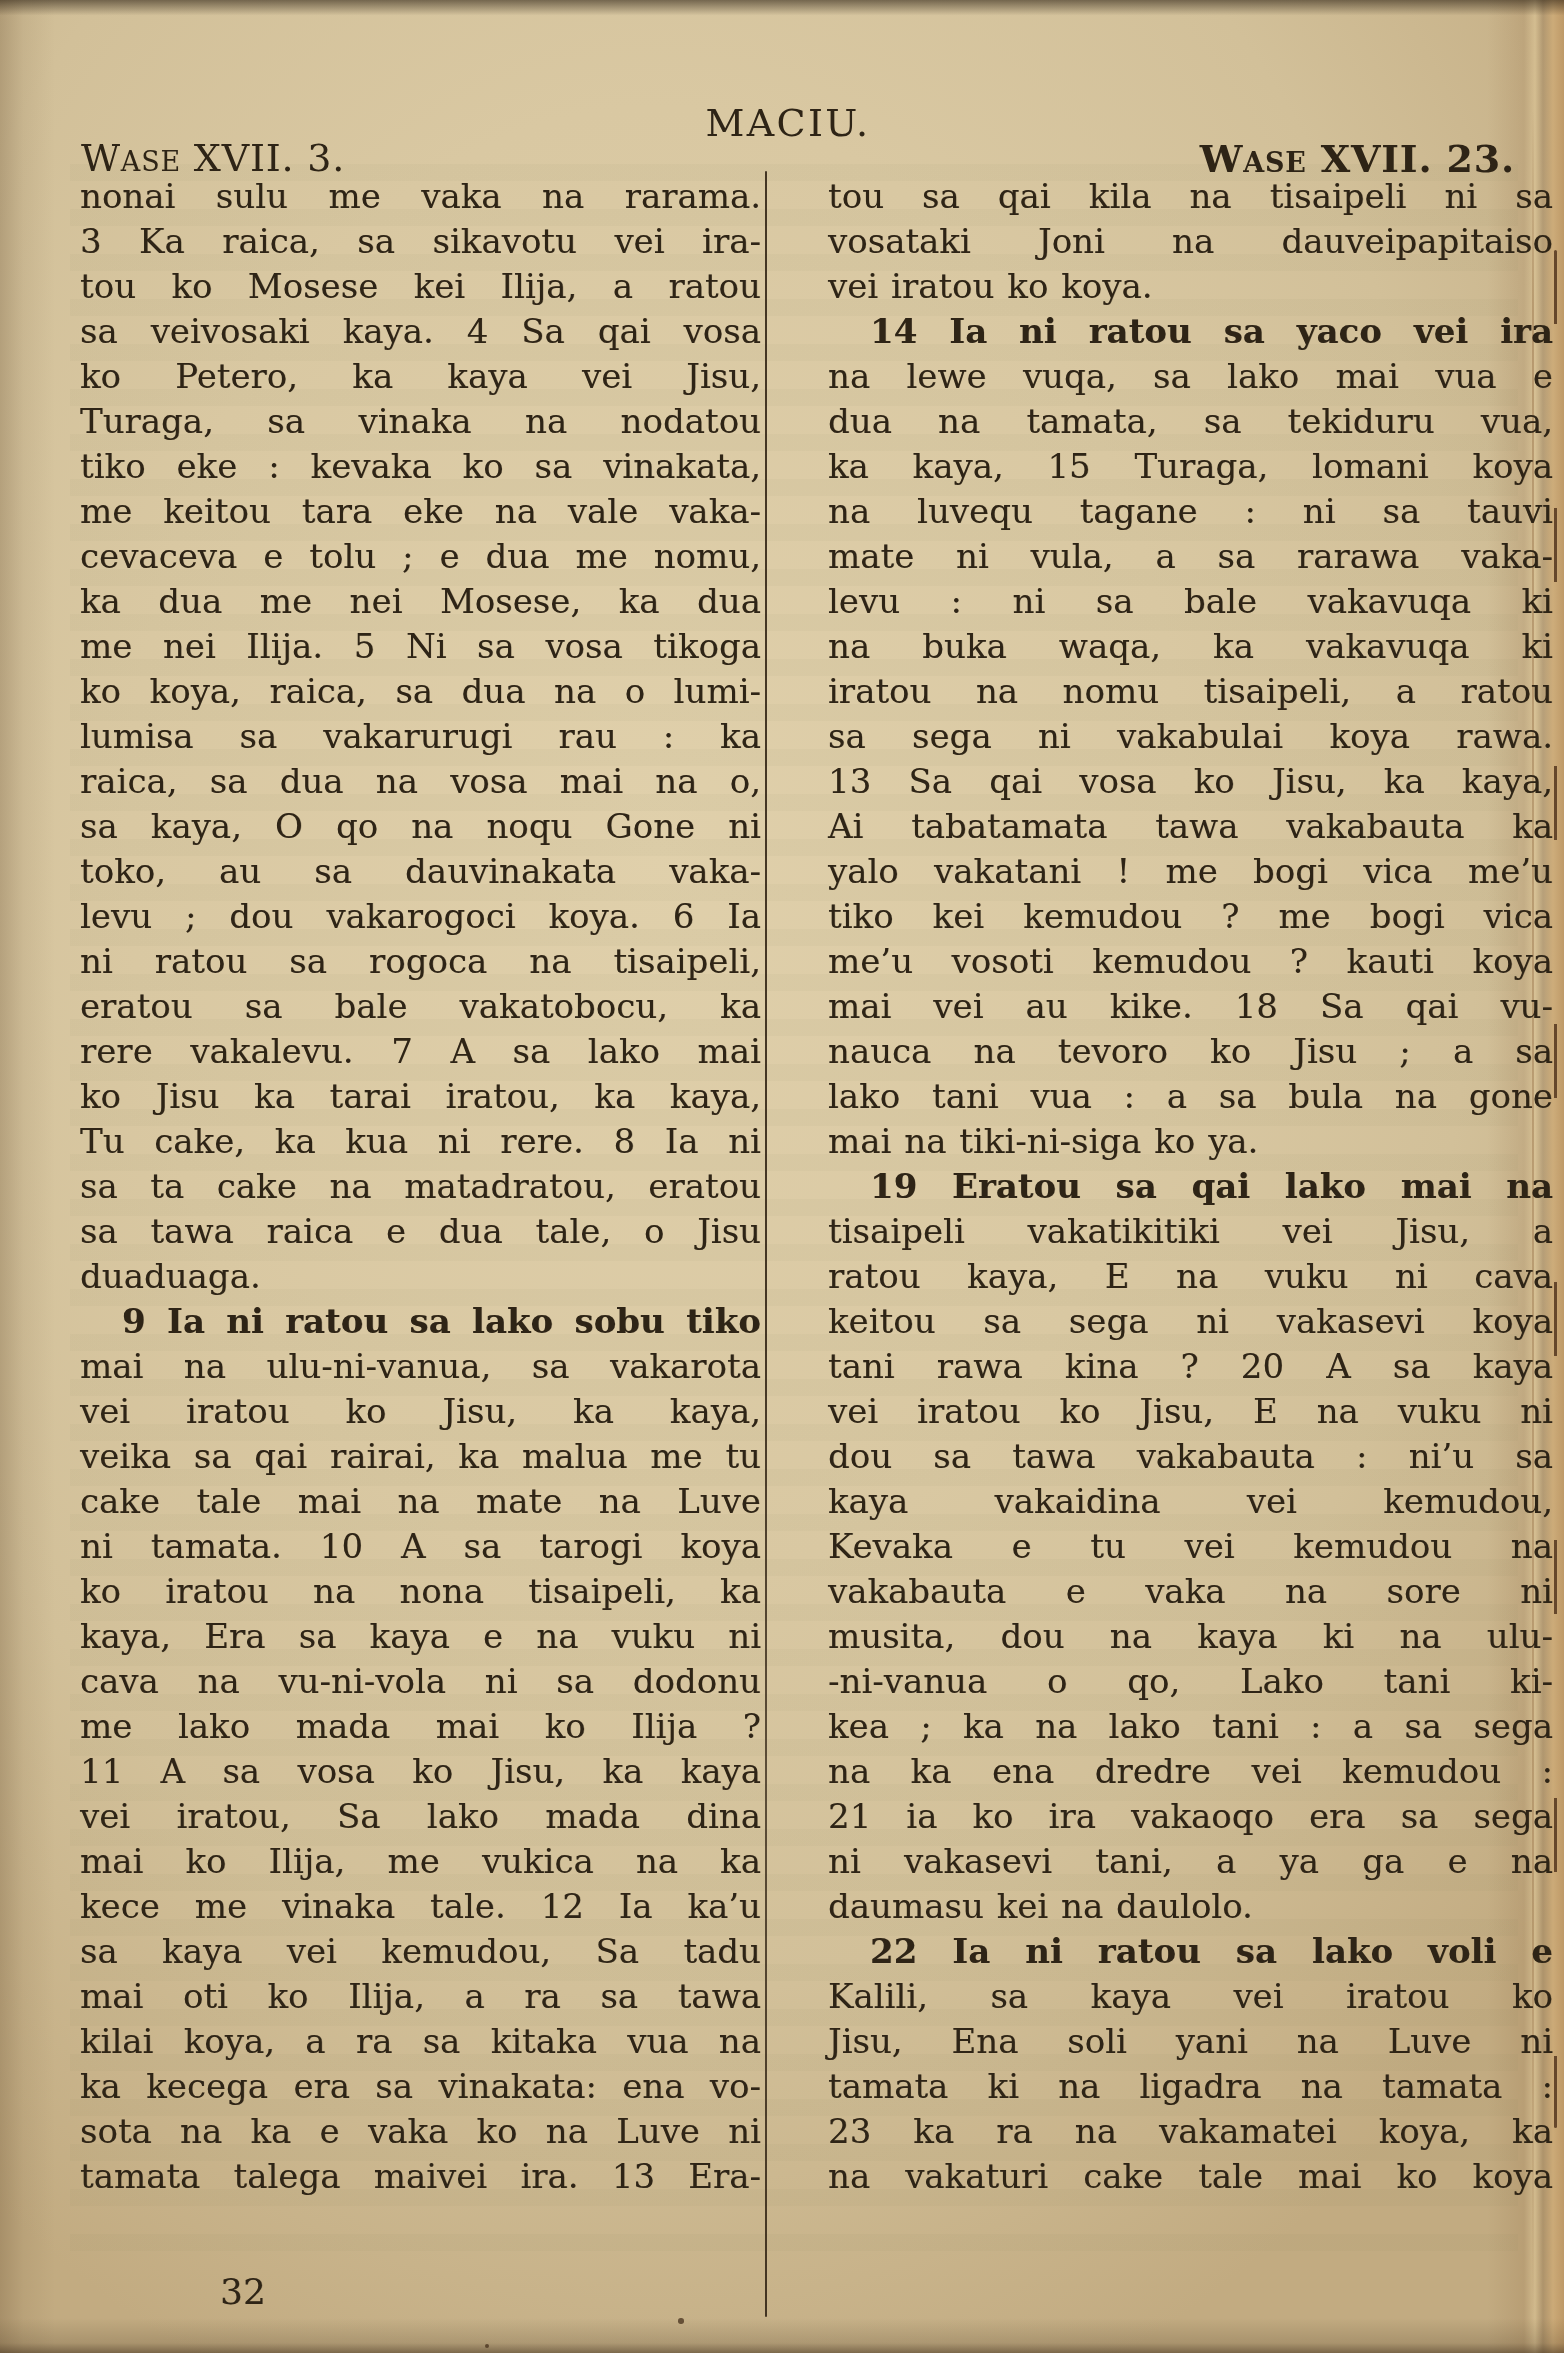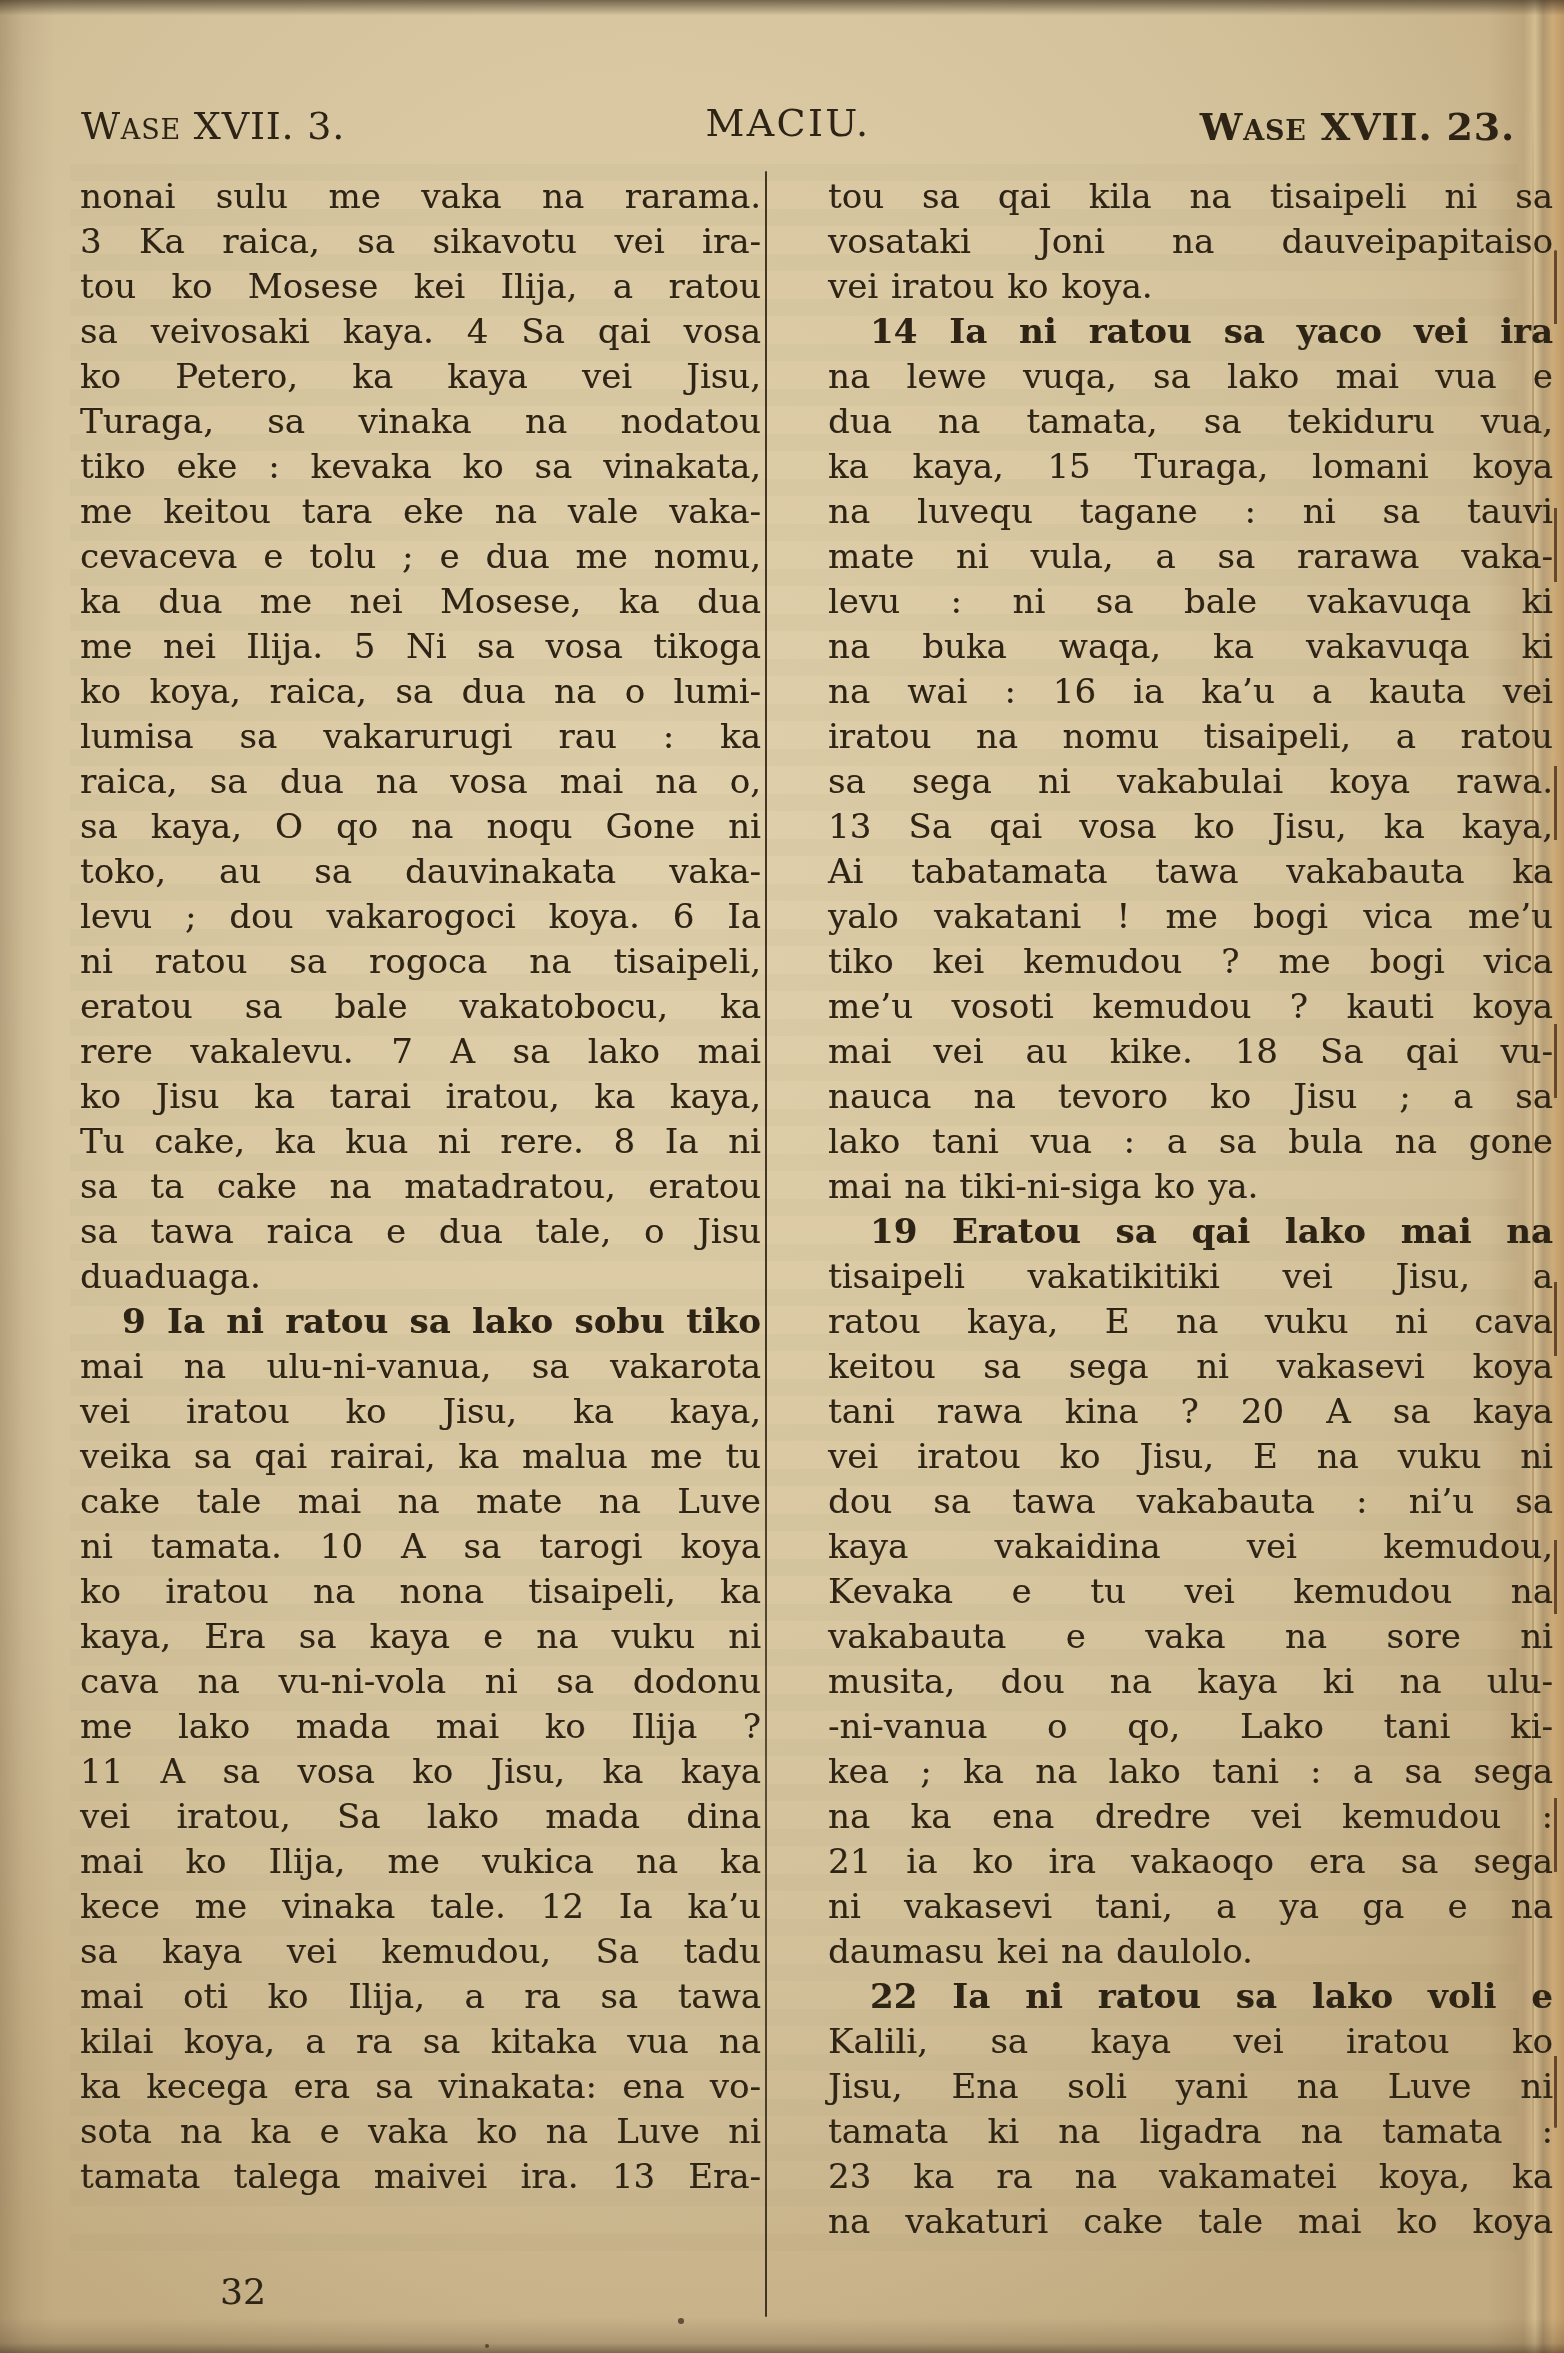--- a/index.html
+++ b/index.html
@@ -17,21 +17,21 @@
     background-color:#d5c49e;
   }
   
   .ghost{
     position:absolute;left:70px;top:164px;width:1448px;height:2113px;
     background:repeating-linear-gradient(180deg, rgba(105,112,72,.045) 0 17px, rgba(105,112,72,0) 17px 45px);
     pointer-events:none;
   }
   
   .header{position:absolute;top:99px;left:0;width:1565px;height:55px;font-size:38px;line-height:55px;}
-  .h-small{font-variant:small-caps;letter-spacing:0.8px;}
+  .h-small{font-variant:small-caps;letter-spacing:0.8px;margin-top:32px;}
   .h-left{position:absolute;left:81px;top:0;}
   .h-center{position:absolute;left:0;top:-3.1px;width:1576px;text-align:center;letter-spacing:2.3px;}
   .h-right{position:absolute;right:50px;top:0;font-weight:bold;}
   
   .divider{
     position:absolute;left:765px;top:171px;width:2.3px;height:2146px;
     background:linear-gradient(180deg, rgba(52,38,22,.9) 0 55%, rgba(52,38,22,.75) 75%, rgba(52,38,22,.9));
     border-radius:1.6px;
   }
   
@@ -126,21 +126,20 @@
       <div class="line">vosataki Joni na dauveipapitaiso</div>
       <div class="line end">vei iratou ko koya.</div>
       <div class="line indent">14 Ia ni ratou sa yaco vei ira</div>
       <div class="line">na lewe vuqa, sa lako mai vua e</div>
       <div class="line">dua na tamata, sa tekiduru vua,</div>
       <div class="line">ka kaya, 15 Turaga, lomani koya</div>
       <div class="line">na luvequ tagane : ni sa tauvi</div>
       <div class="line">mate ni vula, a sa rarawa vaka-</div>
       <div class="line">levu : ni sa bale vakavuqa ki</div>
       <div class="line">na buka waqa, ka vakavuqa ki</div>
-      <div class="line">na wai : 16 ia ka’u a kauta vei</div>
       <div class="line">iratou na nomu tisaipeli, a ratou</div>
       <div class="line">sa sega ni vakabulai koya rawa.</div>
       <div class="line">13 Sa qai vosa ko Jisu, ka kaya,</div>
       <div class="line">Ai tabatamata tawa vakabauta ka</div>
       <div class="line">yalo vakatani ! me bogi vica me’u</div>
       <div class="line">tiko kei kemudou ? me bogi vica</div>
       <div class="line">me’u vosoti kemudou ? kauti koya</div>
       <div class="line">mai vei au kike. 18 Sa qai vu-</div>
       <div class="line">nauca na tevoro ko Jisu ; a sa</div>
       <div class="line">lako tani vua : a sa bula na gone</div>

